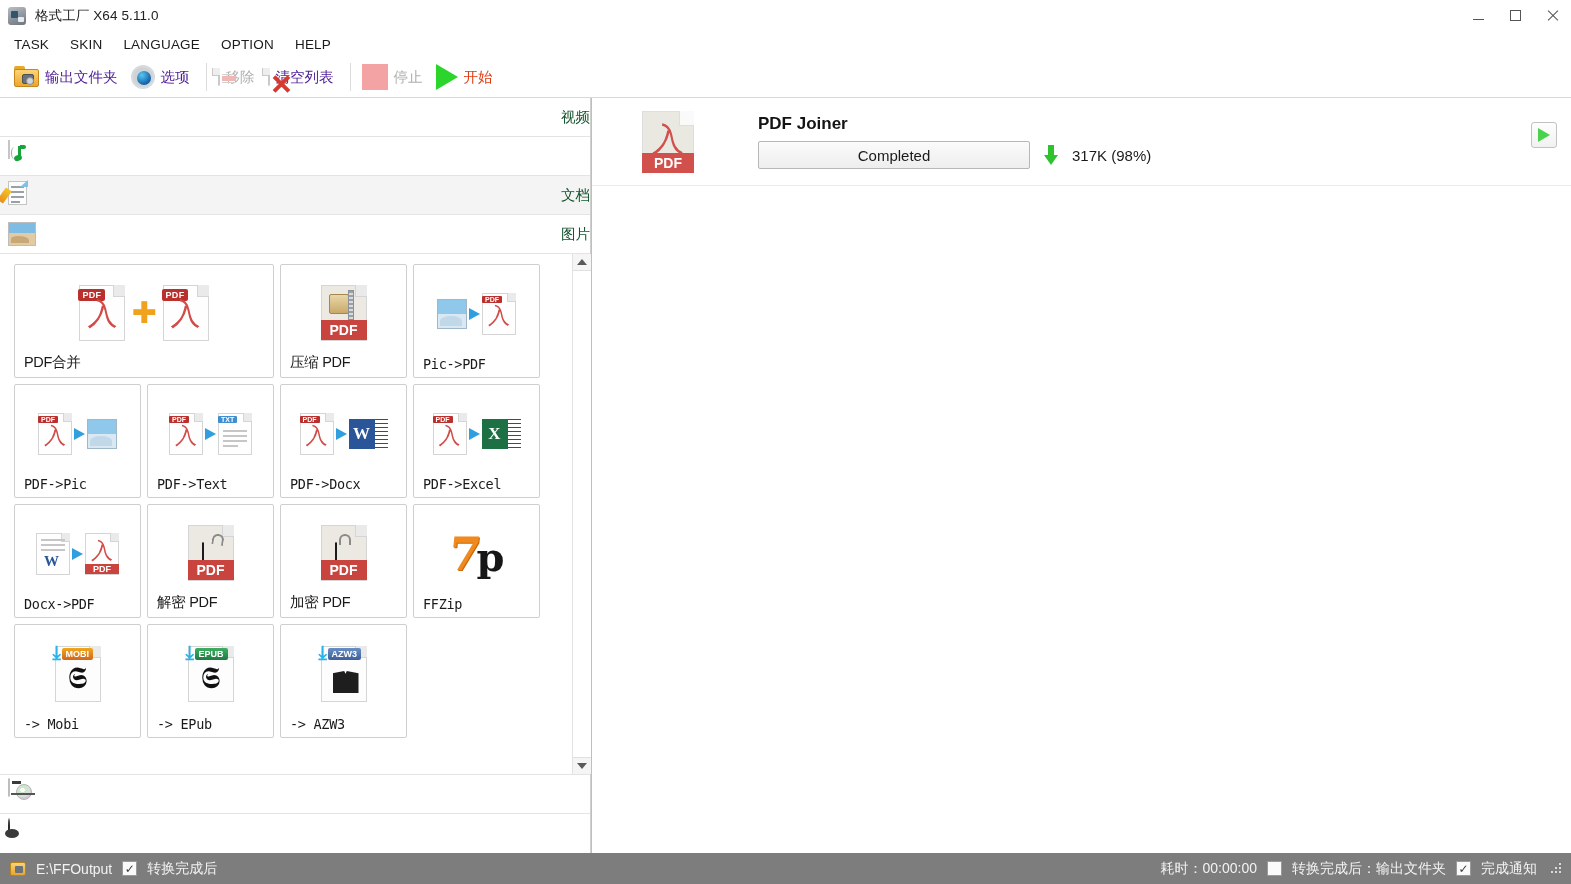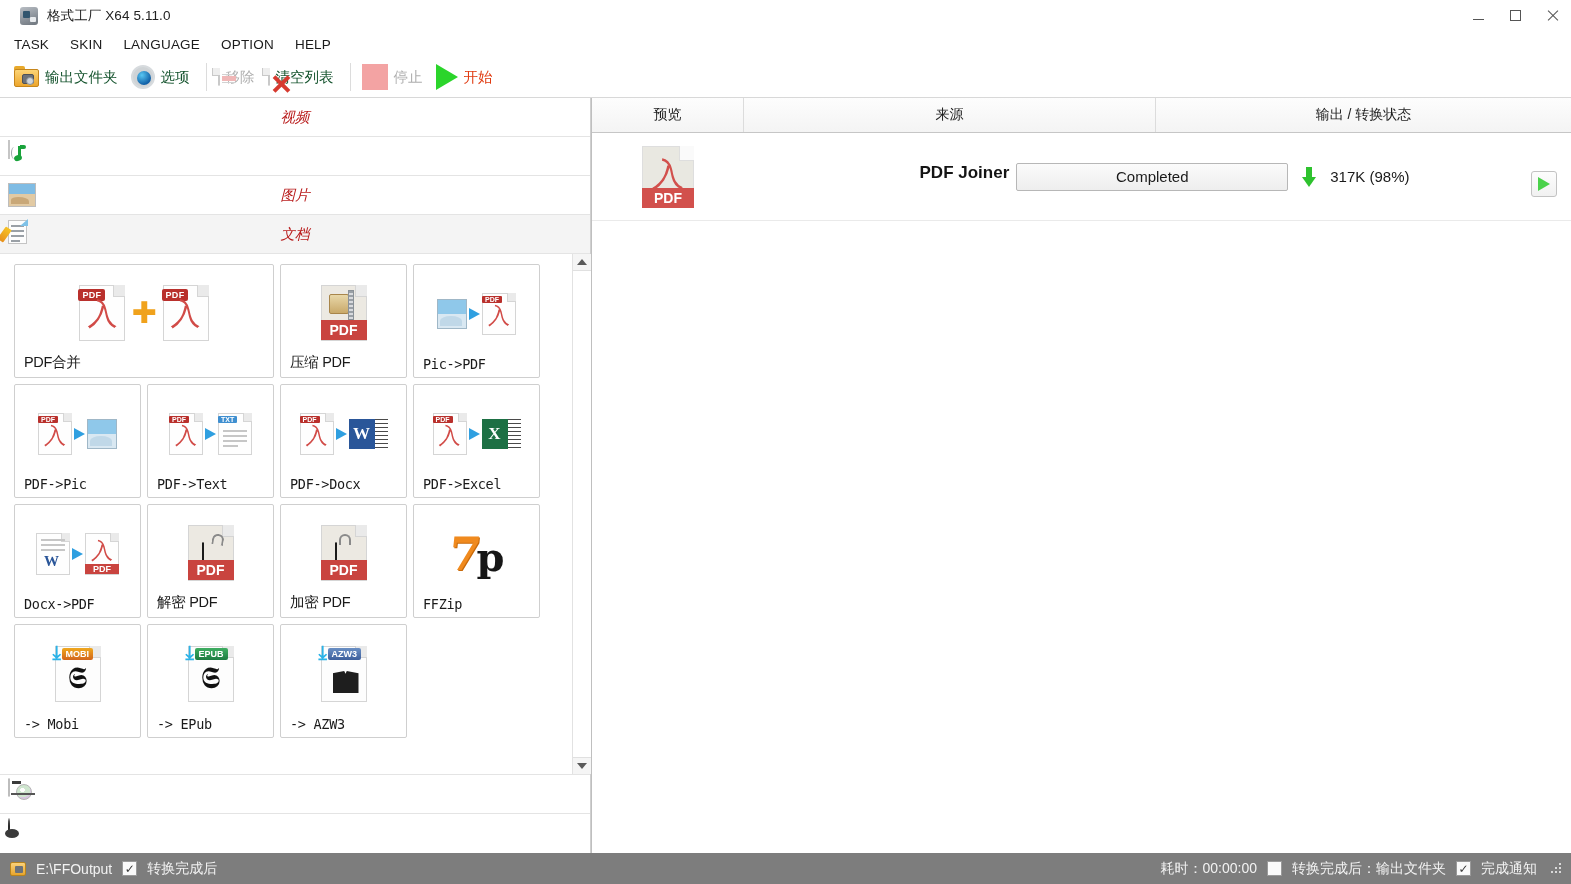--- a/index.html
+++ b/index.html
@@ -18,21 +18,20 @@
     display: flex; flex-direction: column;
   }
 
   
   .titlebar {
     height: 31px; min-height: 31px;
     background: #ffffff;
     display: flex; align-items: center;
     border-bottom: 0;
     position: relative;
-    margin-left: 12px;
   }
   .tb-icon {
     width: 18px; height: 18px; margin-left: 8px; margin-right: 9px;
     position: relative;
     background: linear-gradient(160deg,#b9bec4 0%, #8d949c 55%, #6e757d 100%);
     border-radius: 3px;
   }
   .tb-icon::before{
     content:""; position:absolute; left:3px; top:4px; width:7px; height:7px;
     background:#31556e; border-radius:1px;
@@ -74,21 +73,21 @@
   .toolbar {
     height: 41px; min-height:41px;
     display: flex; align-items: center;
     padding-left: 10px;
     background: #ffffff;
     border-bottom: 1px solid #d8d8d8;
   }
   .tool {
     display:flex; align-items:center; gap:6px;
     height:34px; padding: 0 9px 0 4px;
-    font-size: 14.5px; color:#14532d;
+    font-size: 14.5px; color:#4c1d95;
     white-space: nowrap;
   }
   .tool.dim { color:#aeaeae; }
   .tool.start { color:#e03a10; }
   .tsep { width:1px; height:28px; background:#dcdcdc; margin: 0 7px; }
 
   
   .ico { position:relative; display:inline-block; }
   .sheet {
     width:22px; height:27px; background:#fdfdfd; border:1px solid #c9c9c9;
@@ -136,22 +135,22 @@
     width: 591px; min-width:591px; display:flex; flex-direction:column;
     background:#ffffff; border-right:1px solid #cfcfcf;
   }
   .catrow {
     height: 39px; min-height:39px; display:flex; align-items:center;
     border-bottom:1px solid #e4e4e4; position:relative; background:#ffffff;
   }
   .catrow.selected { background:#f4f4f4; }
   .cat-ico { width:30px; height:30px; margin-left:8px; position:relative; flex:0 0 auto;}
   .cat-label {
-    position:absolute; left:0; right:0; text-align:center;
-    font-size:14.5px; color:#b91c1c; pointer-events:none;font-style:italic;
+    position:absolute; left:0; right:0; text-align:right;
+    font-size:14.5px; color:#14532d; pointer-events:none;
   }
   .cat-label.link { text-decoration: underline; }
 
   .ico-video{ width:27px;height:27px; background:#1b1b1b; border-radius:2px; position:relative;}
   .ico-video .pane{position:absolute; left:6px; width:15px; height:5px; background:#ffffff;}
   .ico-video .perf{position:absolute; width:3px;height:3px;background:#fff;}
 
   .ico-audio{ width:26px;height:28px; background:#fdfdfd; border:1px solid #c5c5c5; position:relative;}
   .ico-audio .note{position:absolute; left:9px; top:5px; width:3px;height:12px;background:#19a33b;}
   .ico-audio .head{position:absolute; left:5px; top:14px; width:8px;height:6px;
@@ -291,21 +290,21 @@
   .h-source{ width:412px; }
   .h-output{ flex:1; }
 
   .taskrow { display:flex; align-items:center; height:88px; padding:0;
     border-bottom:1px solid #eaeaea; }
   .c-preview{ width:152px; display:flex; align-items:center; justify-content:center;}
   .c-source{ width:412px; display:flex; flex-direction:column; align-items:center;
     justify-content:center; gap:9px; }
   .src-title{ font-size:17px; font-weight:bold; color:#141414; }
   .src-size{ font-size:15px; color:#2a2a2a; }
-  .c-output{ flex:1; display:flex; flex-direction:row; justify-content:center;
+  .c-output{ flex:1; display:flex; flex-direction:column; justify-content:center;
     padding-left:14px; gap:7px; position:relative;}
   .out-title{ font-size:17px; font-weight:bold; color:#141414; }
   .out-row{ display:flex; align-items:center; gap:14px;}
   .statusbtn {
     width:272px; height:28px; border:1px solid #b7b7b7; border-radius:2px;
     background:linear-gradient(#fbfbfb,#eeeeee);
     display:flex; align-items:center; justify-content:center;
     font-size:15px; color:#1a1a1a;
   }
   .dlicon{ position:relative; width:14px; height:20px; }
@@ -448,39 +447,39 @@
 
       <div class="catrow">
         <span class="cat-ico">
           <span class="ico-audio">
             <span class="arc"></span><span class="note"></span>
             <span class="flag"></span><span class="head"></span>
           </span>
         </span>
       </div>
 
-      <div class="catrow">
-        <span class="cat-ico">
-          <span class="ico-pic" style="margin-top:3px;display:block"></span>
-        </span>
-        <span class="cat-label">图片</span>
-      </div>
-
       <div class="catrow selected">
         <span class="cat-ico">
           <span class="ico-doc">
             <span class="pg"></span>
             <span class="tl" style="top:6px"></span><span class="tl" style="top:11px"></span>
             <span class="tl" style="top:16px"></span><span class="tl" style="top:21px;width:9px"></span>
             <span class="corner"></span><span class="pen"></span>
           </span>
         </span>
         <span class="cat-label">文档</span>
       </div>
 
+      <div class="catrow">
+        <span class="cat-ico">
+          <span class="ico-pic" style="margin-top:3px;display:block"></span>
+        </span>
+        <span class="cat-label">图片</span>
+      </div>
+
       <div class="gridwrap">
         <div class="grid">
 
           <div class="tile w2">
             <div class="tile-art">
               <span class="pdfsheet">
                   <span class="fold2"></span>
                   <span class="tag">PDF</span>
                   <span class="acro">入</span>
                 </span>
@@ -696,25 +695,20 @@
 
       <div class="catrow" style="border-bottom:none">
         <span class="cat-ico">
           <span class="ico-reel"></span>
         </span>
       </div>
 
     </div>
 
     <div class="right">
-      <div class="listhead">
-        <div class="hcell h-preview">预览</div>
-        <div class="hcell h-source">来源</div>
-        <div class="hcell h-output">输出 / 转换状态</div>
-      </div>
 
       <div class="taskrow">
         <div class="c-preview">
           <span class="pdf-preview">
             <span class="fold2"></span>
             <span class="acro">入</span>
             <span class="tagbot">PDF</span>
           </span>
         </div>
 

